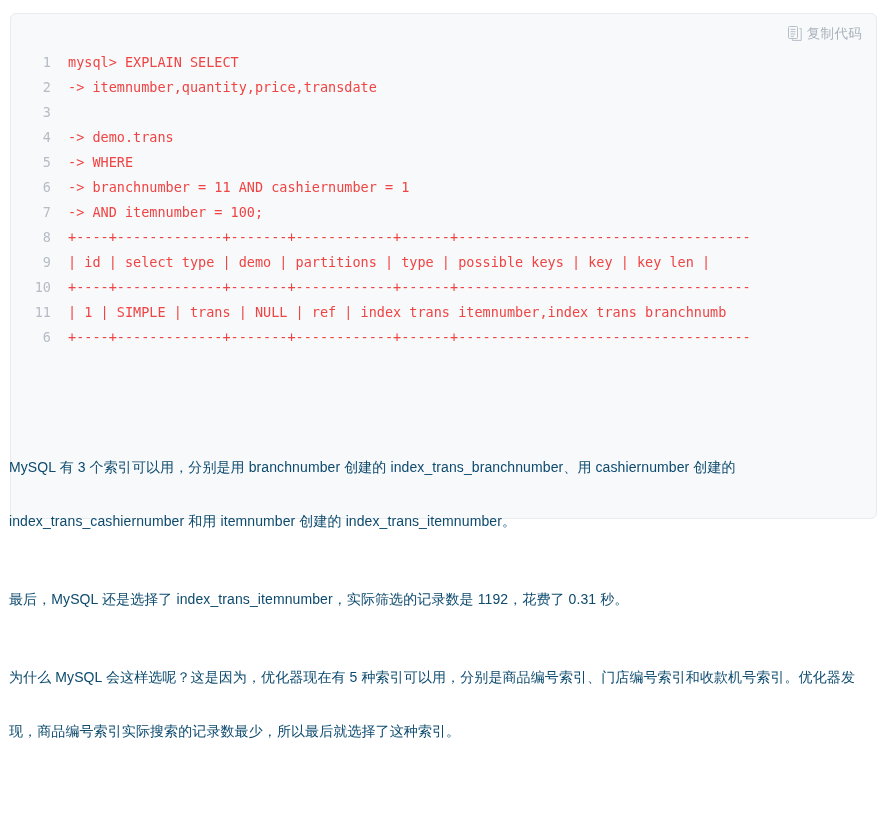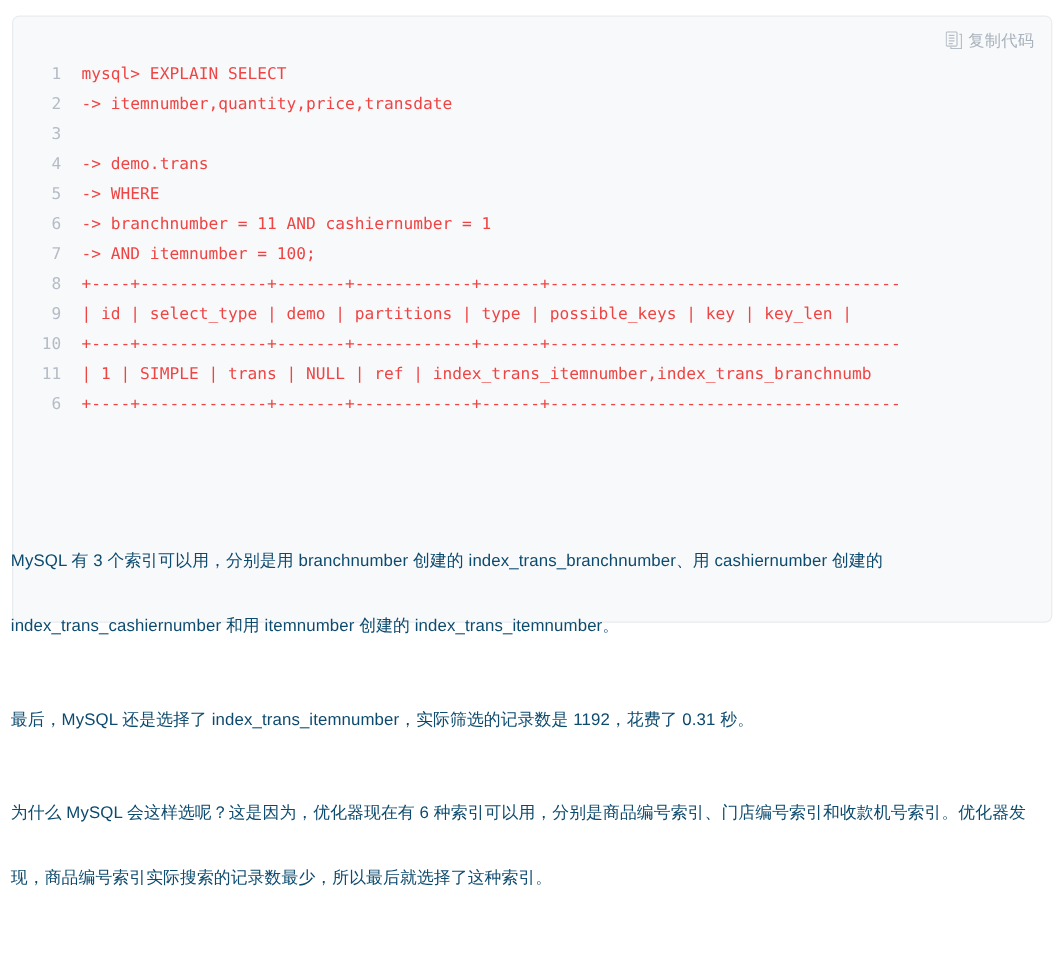--- a/index.html
+++ b/index.html
@@ -181,16 +181,16 @@
       <div class="code-line">
         <span class="ln">6</span>
         <span class="lt">+----+-------------+-------+------------+------+------------------------------------</span>
       </div>
     </div>
   </div>
 
   <div class="prose">
     <p class="para">MySQL 有 3 个索引可以用，分别是用 branchnumber 创建的 index_trans_branchnumber、用 cashiernumber 创建的 index_trans_cashiernumber 和用 itemnumber 创建的 index_trans_itemnumber。</p>
     <p class="para">最后，MySQL 还是选择了 index_trans_itemnumber，实际筛选的记录数是 1192，花费了 0.31 秒。</p>
-    <p class="para">为什么 MySQL 会这样选呢？这是因为，优化器现在有 6 种索引可以用，分别是商品编号索引、门店编号索引和收款机号索引。优化器发现，商品编号索引实际搜索的记录数最少，所以最后就选择了这种索引。</p>
+    <p class="para">为什么 MySQL 会这样选呢？这是因为，优化器现在有 5 种索引可以用，分别是商品编号索引、门店编号索引和收款机号索引。优化器发现，商品编号索引实际搜索的记录数最少，所以最后就选择了这种索引。</p>
   </div>
 
 </div>
 
 </body></html>

